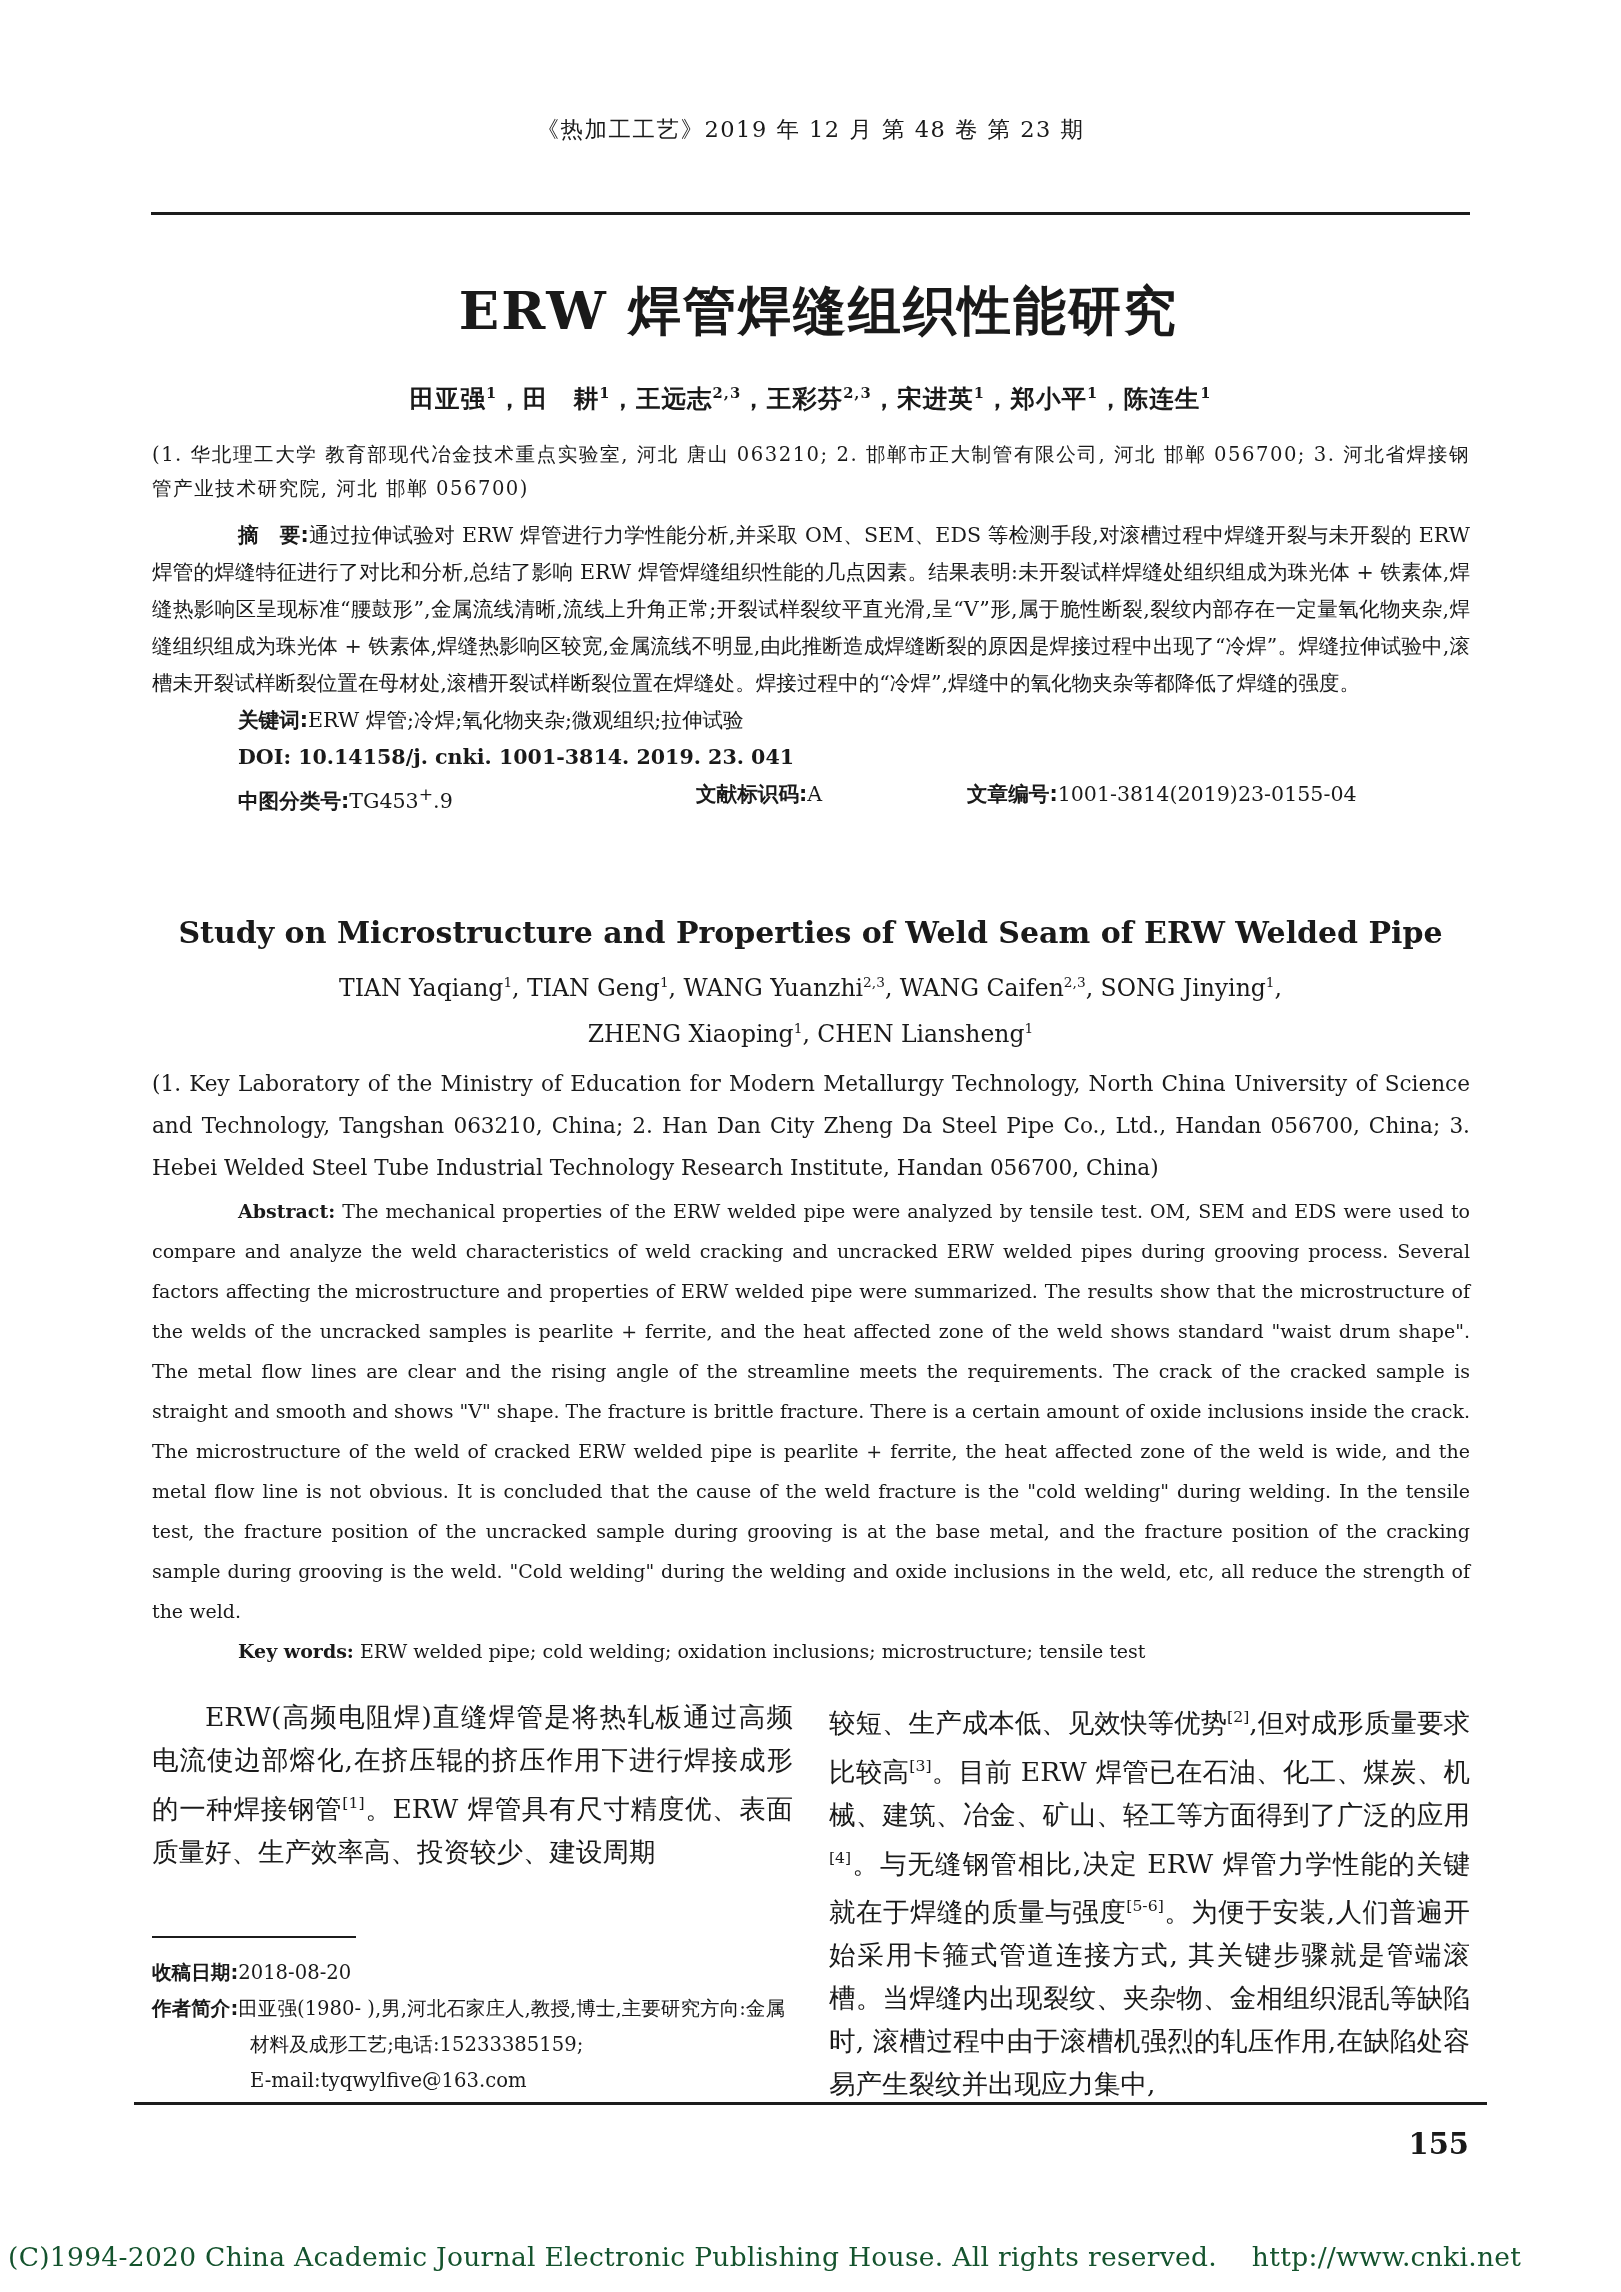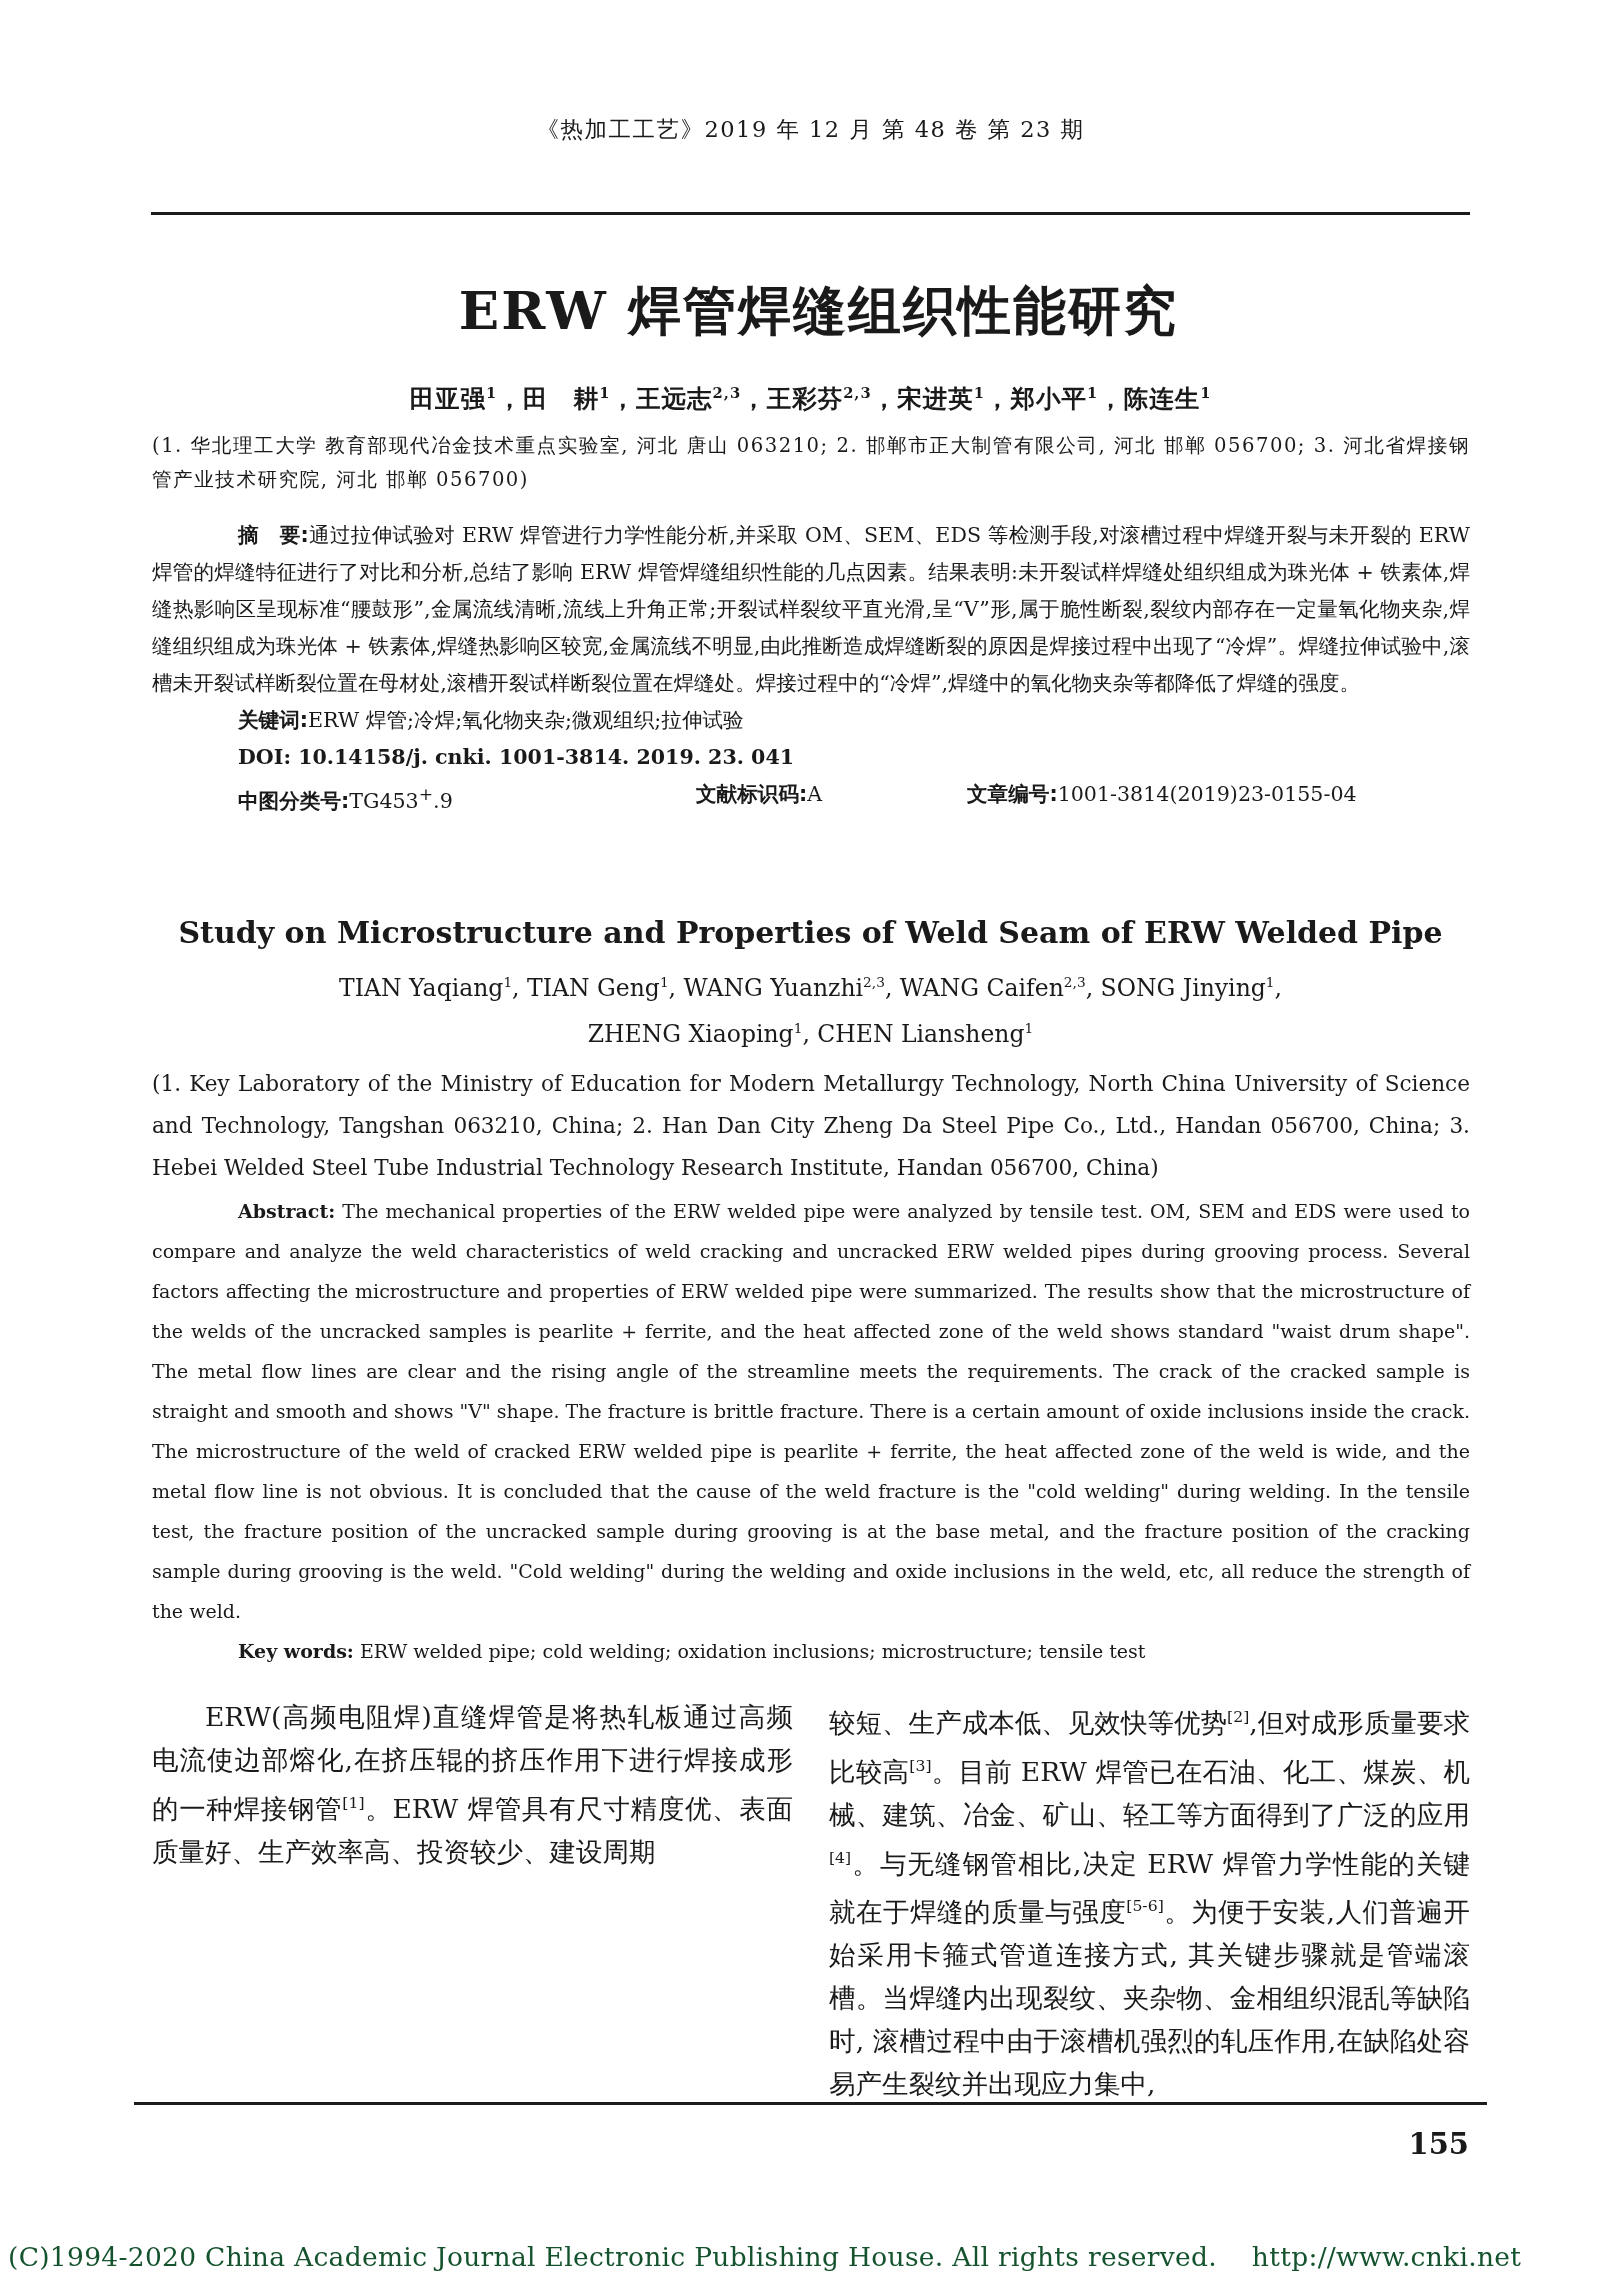--- a/index.html
+++ b/index.html
@@ -5,21 +5,21 @@
   html,body{margin:0;padding:0;background:#e8e8e8;}
   .page{
     position:relative;width:1621px;height:2293px;background:#ffffff;overflow:hidden;
     color:#1a1a1a;font-family:"DejaVu Serif","Liberation Serif",serif;margin:0 auto;
   }
   .jheader{position:absolute;top:114px;left:0;width:100%;text-align:center;font-size:22.5px;letter-spacing:1.5px;}
   .top-rule{position:absolute;top:212px;left:151px;right:151px;border-top:3.9px solid #1c1c1c;}
   .title-cn{position:absolute;top:276px;left:8px;width:100%;text-align:center;font-size:53px;font-weight:bold;margin:0;letter-spacing:2px;}
   .authors-cn{position:absolute;top:382px;left:0;width:100%;text-align:center;font-size:24.5px;font-weight:bold;letter-spacing:1px;}
   .authors-cn sup{font-size:14.7px;}
-  .affil-cn{position:absolute;top:429px;left:152px;width:1318px;font-size:19.6px;line-height:34px;text-align:justify;letter-spacing:1.5px;}
+  .affil-cn{position:absolute;top:438px;left:152px;width:1318px;font-size:19.6px;line-height:34px;text-align:justify;letter-spacing:1.5px;}
   .front{position:absolute;top:517px;left:152px;width:1318px;font-size:20.6px;line-height:37px;}
   .front p{margin:0;text-align:justify;}
   .ab-cn{text-indent:86px;}
   .kw-cn{padding-left:86px;}
   .doi-line{padding-left:86px;font-weight:bold;}
   .clc-row{position:relative;height:37px;}
   .clc1{position:absolute;left:86px;white-space:nowrap;}
   .clc2{position:absolute;left:544px;white-space:nowrap;}
   .clc3{position:absolute;left:815px;white-space:nowrap;}
   .hei{font-family:"DejaVu Sans","Liberation Sans",sans-serif;font-weight:bold;}
@@ -81,20 +81,26 @@
   <div class="affil-en">(1. Key Laboratory of the Ministry of Education for Modern Metallurgy Technology, North China University of Science and Technology, Tangshan 063210, China; 2. Han Dan City Zheng Da Steel Pipe Co., Ltd., Handan 056700, China; 3. Hebei Welded Steel Tube Industrial Technology Research Institute, Handan 056700, China)</div>
 
   <div class="en-front">
     <p class="ab-en"><span class="blabel">Abstract:</span><span> The mechanical properties of the ERW welded pipe were analyzed by tensile test. OM, SEM and EDS were used to compare and analyze the weld characteristics of weld cracking and uncracked ERW welded pipes during grooving process. Several factors affecting the microstructure and properties of ERW welded pipe were summarized. The results show that the microstructure of the welds of the uncracked samples is pearlite + ferrite, and the heat affected zone of the weld shows standard "waist drum shape". The metal flow lines are clear and the rising angle of the streamline meets the requirements. The crack of the cracked sample is straight and smooth and shows "V" shape. The fracture is brittle fracture. There is a certain amount of oxide inclusions inside the crack. The microstructure of the weld of cracked ERW welded pipe is pearlite + ferrite, the heat affected zone of the weld is wide, and the metal flow line is not obvious. It is concluded that the cause of the weld fracture is the "cold welding" during welding. In the tensile test, the fracture position of the uncracked sample during grooving is at the base metal, and the fracture position of the cracking sample during grooving is the weld. "Cold welding" during the welding and oxide inclusions in the weld, etc, all reduce the strength of the weld.</span></p>
     <p class="kw-en"><span class="blabel">Key words:</span><span> ERW welded pipe; cold welding; oxidation inclusions; microstructure; tensile test</span></p>
   </div>
 
   <div class="columns">
     <div class="col">
       <p class="body-p body-first"><span>ERW(高频电阻焊)直缝焊管是将热轧板通过高频电流使边部熔化,在挤压辊的挤压作用下进行焊接成形的一种焊接钢管</span><sup class="ref">[1]</sup><span>。ERW 焊管具有尺寸精度优、表面质量好、生产效率高、投资较少、建设周期</span></p>
+      <div class="footnote">
+        <div class="fn-rule"></div>
+        <p class="fn-line"><span class="hei">收稿日期:</span><span>2018-08-20</span></p>
+        <p class="fn-line"><span class="hei">作者简介:</span><span>田亚强(1980- ),男,河北石家庄人,教授,博士,主要研究方向:金属材料及成形工艺;电话:15233385159;</span></p>
+        <p class="fn-email">E-mail:tyqwylfive@163.com</p>
+      </div>
     </div>
     <div class="col">
       <p class="body-p"><span>较短、生产成本低、见效快等优势</span><sup class="ref">[2]</sup><span>,但对成形质量要求比较高</span><sup class="ref">[3]</sup><span>。目前 ERW 焊管已在石油、化工、煤炭、机械、建筑、冶金、矿山、轻工等方面得到了广泛的应用</span><sup class="ref">[4]</sup><span>。与无缝钢管相比,决定 ERW 焊管力学性能的关键就在于焊缝的质量与强度</span><sup class="ref">[5-6]</sup><span>。为便于安装,人们普遍开始采用卡箍式管道连接方式, 其关键步骤就是管端滚槽。当焊缝内出现裂纹、夹杂物、金相组织混乱等缺陷时, 滚槽过程中由于滚槽机强烈的轧压作用,在缺陷处容易产生裂纹并出现应力集中,</span></p>
     </div>
   </div>
 
   <div class="bottom-rule"></div>
   <div class="page-num">155</div>
   <div class="copyright">(C)1994-2020 China Academic Journal Electronic Publishing House. All rights reserved.    http://www.cnki.net</div>
 

